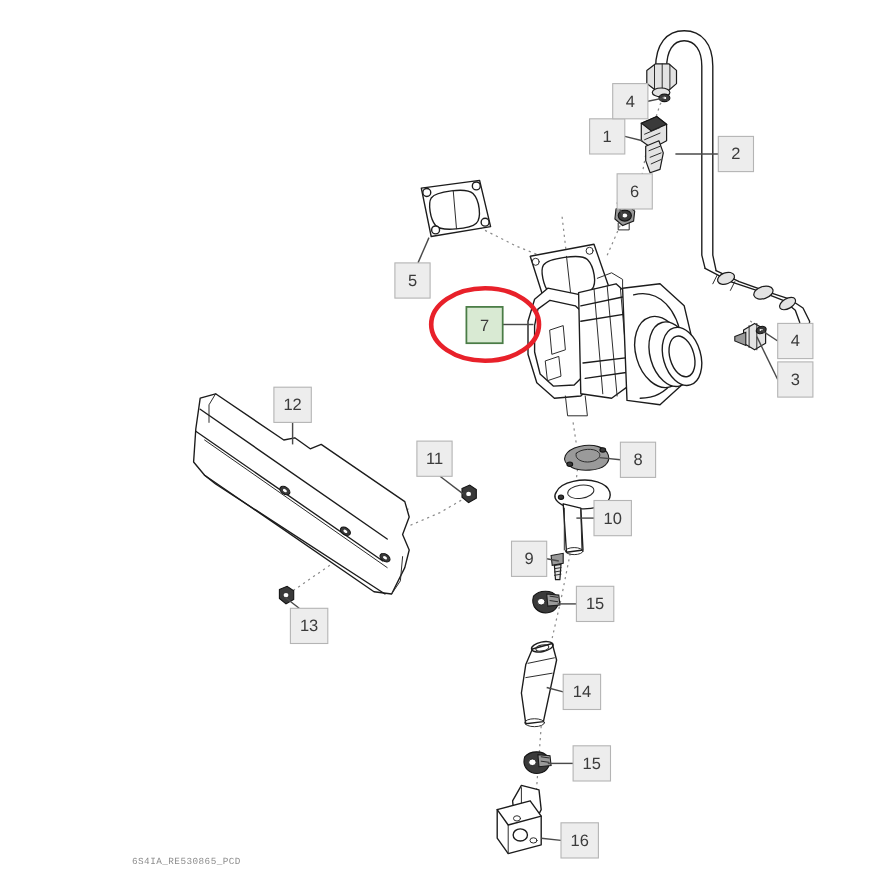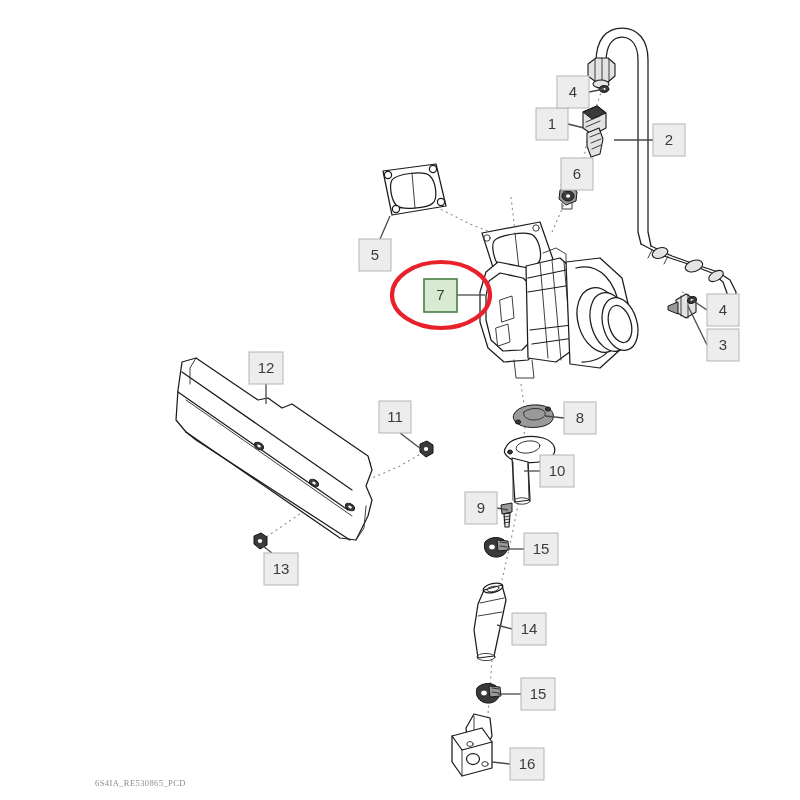--- a/index.html
+++ b/index.html
@@ -89,23 +89,23 @@
     stroke-width: 1.1;
     stroke-linejoin: round;
   }
   .highlight-ellipse {
     fill: none;
     stroke: #e8212a;
     stroke-width: 4.2;
   }
   .caption {
     position: absolute;
-    left: 95px;
+    left: 120px;
     top: 778px;
-    font-family: Liberation Serif, serif;
+    font-family: Liberation Mono, monospace;
     font-size: 8.5px;
     letter-spacing: 0.4px;
     color: #8d8d8d;
     white-space: nowrap;
     user-select: none;
   }
 </style>
 </head>
 <body>
 

